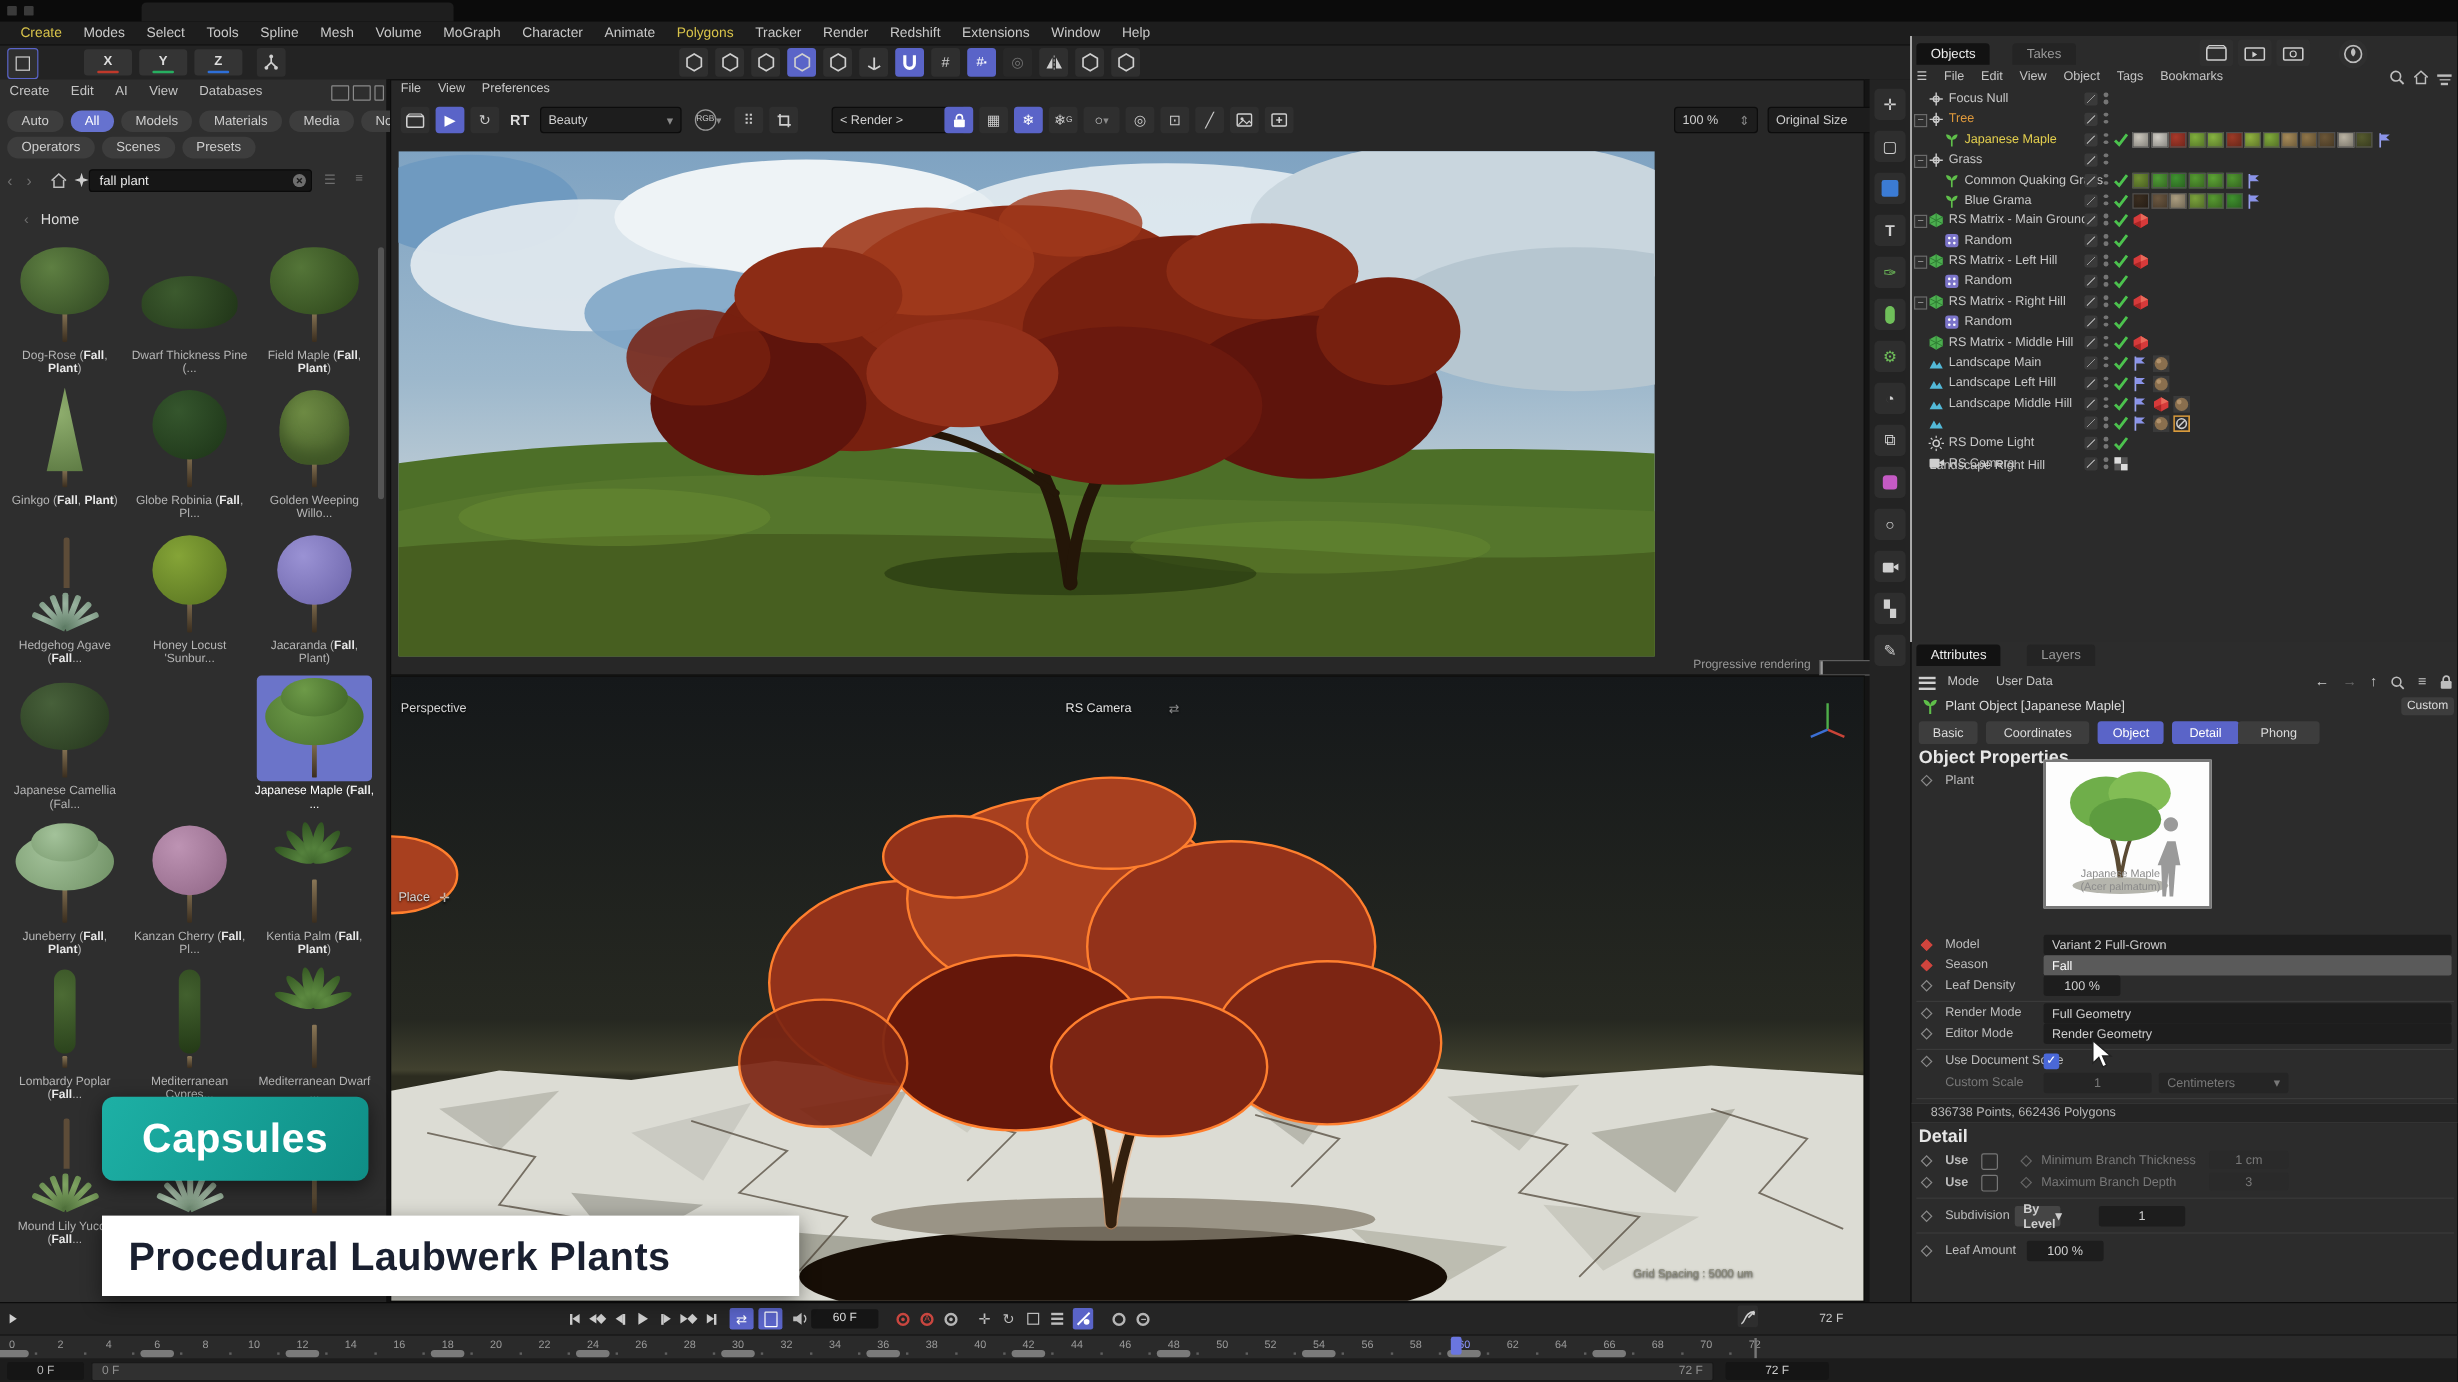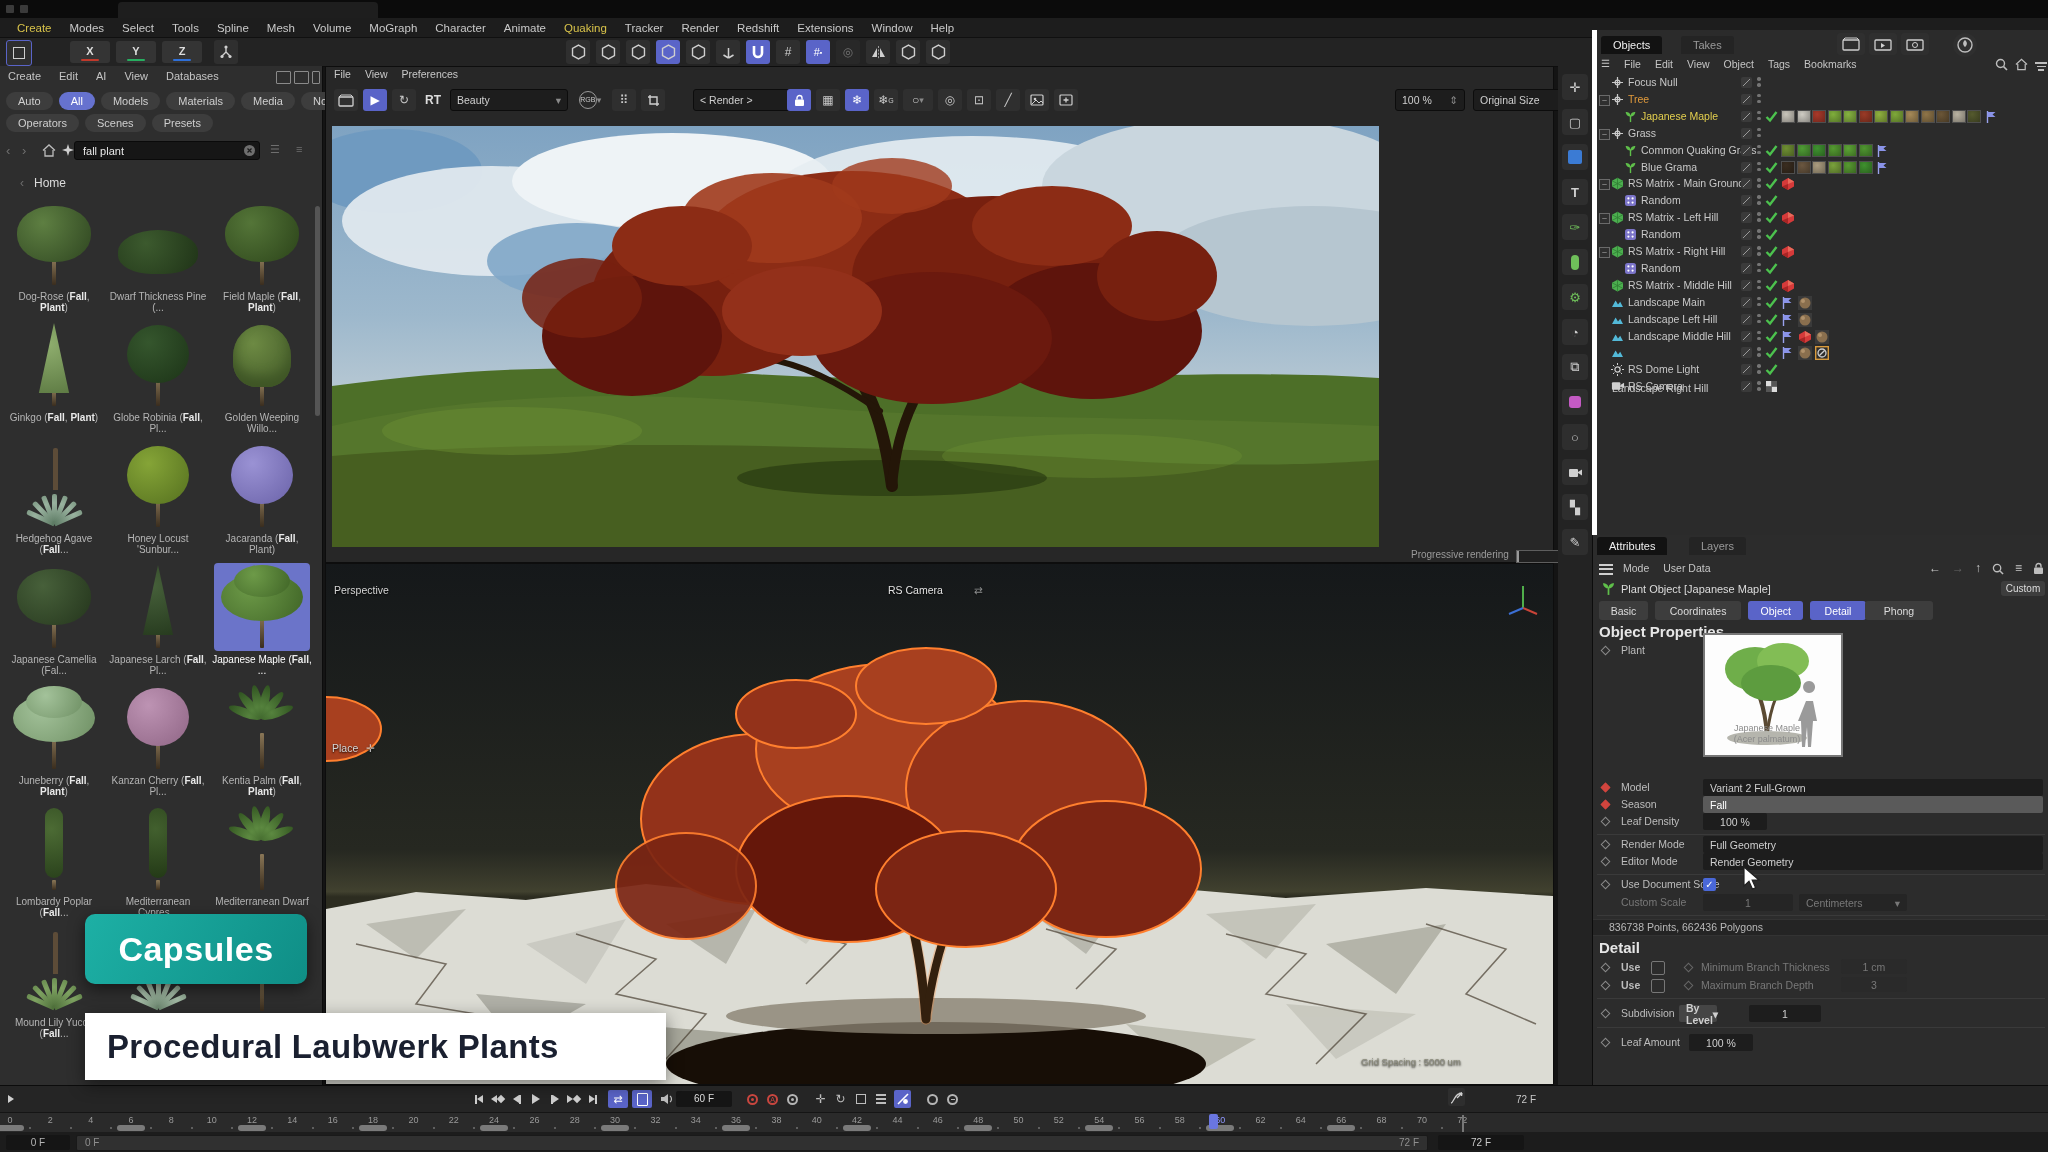--- a/index.html
+++ b/index.html
@@ -51,21 +51,21 @@
   .rvt{position:absolute;top:4px;height:22px;min-width:22px;background:#2f2f2f;border-radius:3px;display:flex;align-items:center;justify-content:center;color:#c9c9c9;font-size:12px;padding:0 2px;box-sizing:border-box;}
   .rvt.blue{background:#5a64c8;color:#fff;}
   .rvdd{background:#1d1d1d;border:1px solid #0c0c0c;font-size:10.5px;justify-content:space-between;padding:0 6px;color:#cfcfcf;}
   .rv-img{position:absolute;left:6px;top:59px;width:1047px;height:421px;display:block;}
   #rv-progress{position:absolute;left:0;top:482px;width:1220px;height:14px;font-size:10px;color:#9a9a9a;}
   #perspective{position:absolute;left:325px;top:563px;width:1229px;height:522px;background:#1b1d18;border:1px solid #0d0d0d;box-sizing:border-box;}
   .viewlabel{position:absolute;font-size:10.5px;color:#d6d6d6;text-shadow:0 1px 2px #000;}
   #palette{position:absolute;left:1558px;top:66px;width:34px;height:1019px;background:#232323;border-right:1px solid #0c0c0c;}
   .pal{position:absolute;left:4px;width:26px;height:26px;background:#2e2e2e;border-radius:4px;display:flex;align-items:center;justify-content:center;font-size:13px;color:#cfcfcf;}
   
-  #objects-panel{position:absolute;left:1592px;top:30px;width:456px;height:505px;background:#2b2b2b;border-left:5px solid #ffffff;box-sizing:border-box;}
+  #objects-panel{position:absolute;left:1592px;top:30px;width:456px;height:505px;background:#2b2b2b;border-left:1px solid #ffffff;box-sizing:border-box;}
   .ptab{position:absolute;height:18px;padding:0 12px;line-height:18px;font-size:11px;color:#9a9a9a;background:#242424;border-radius:3px 3px 0 0;}
   .ptab.active{background:#121212;color:#eee;}
   .pmenu{position:absolute;display:flex;gap:14px;font-size:10.5px;color:#c5c5c5;}
   #obj-tree{position:absolute;left:0;top:44px;width:456px;height:420px;}
   .orow{position:absolute;left:0;width:456px;height:17px;}
   .olabel{position:absolute;top:2px;font-size:10.5px;white-space:nowrap;color:#c8c8c8;}
   .oicn{position:absolute;top:2px;width:13px;height:13px;}
   .opencil{position:absolute;left:144px;top:3px;width:11px;height:11px;background:#3a3a3a;border-radius:2px;}
   .opencil:after{content:"";position:absolute;left:2px;top:2px;width:7px;height:7px;background:linear-gradient(135deg,transparent 45%,#9a9a9a 45%,#9a9a9a 55%,transparent 55%);}
   .odots{position:absolute;left:160px;top:3px;width:4px;height:11px;}
@@ -123,21 +123,21 @@
       <span class="accent">Create</span>
       <span>Modes</span>
       <span>Select</span>
       <span>Tools</span>
       <span>Spline</span>
       <span>Mesh</span>
       <span>Volume</span>
       <span>MoGraph</span>
       <span>Character</span>
       <span>Animate</span>
-      <span class="accent">Quaking</span>
+      <span class="accent">Polygons</span>
       <span>Tracker</span>
       <span>Render</span>
       <span>Redshift</span>
       <span>Extensions</span>
       <span>Window</span>
       <span>Help</span>
     </div>
 
   <div id="main-toolbar">
     <div class="tl" style="left:6px;border:1px solid #5a64c8">
@@ -336,29 +336,20 @@
           <div class="alabel">Japanese Camellia (Fal...</div>
         </div>
         <div class="cell" style="left: 210px; top: 242px;">
           <div class="thumbbg">
             <div class="tr">
               <i class="tk" style="height:30px"></i>
               <div class="cnp" style="left:17px;top:4px;width:62px;height:58px;border-radius:50%;background:radial-gradient(circle at 35% 30%,#9a92d4,#6a62a8);"></div>
             </div>
           </div>
           <div class="alabel">Jacaranda (<b>Fall</b>, Plant)</div>
-        </div>
-        <div class="cell" style="left: 106px; top: 363px;">
-          <div class="thumbbg">
-            <div class="tr">
-              <i class="tk" style="height:16px"></i>
-              <div class="cnp" style="left:30px;top:2px;width:36px;height:70px;clip-path:polygon(50% 0,92% 100%,8% 100%);background:radial-gradient(circle at 35% 30%,#46603a,#263a1e);"></div>
-            </div>
-          </div>
-          <div class="alabel">Japanese Larch (<b>Fall</b>, Pl...</div>
         </div>
         <div class="cell sel" style="left: 210px; top: 363px;">
           <div class="thumbbg">
             <div class="tr">
               <i class="tk" style="height:34px"></i>
               <div class="cnp" style="left:7px;top:10px;width:82px;height:48px;border-radius:50%;background:radial-gradient(circle at 35% 30%,#6d9a48,#3f6426);"></div>
               <div class="cnp" style="left:20px;top:2px;width:56px;height:32px;border-radius:50%;background:radial-gradient(circle at 35% 30%,#6d9a48,#3f6426);"></div>
             </div>
           </div>
           <div class="alabel">Japanese Maple (<b>Fall</b>, ...</div>

